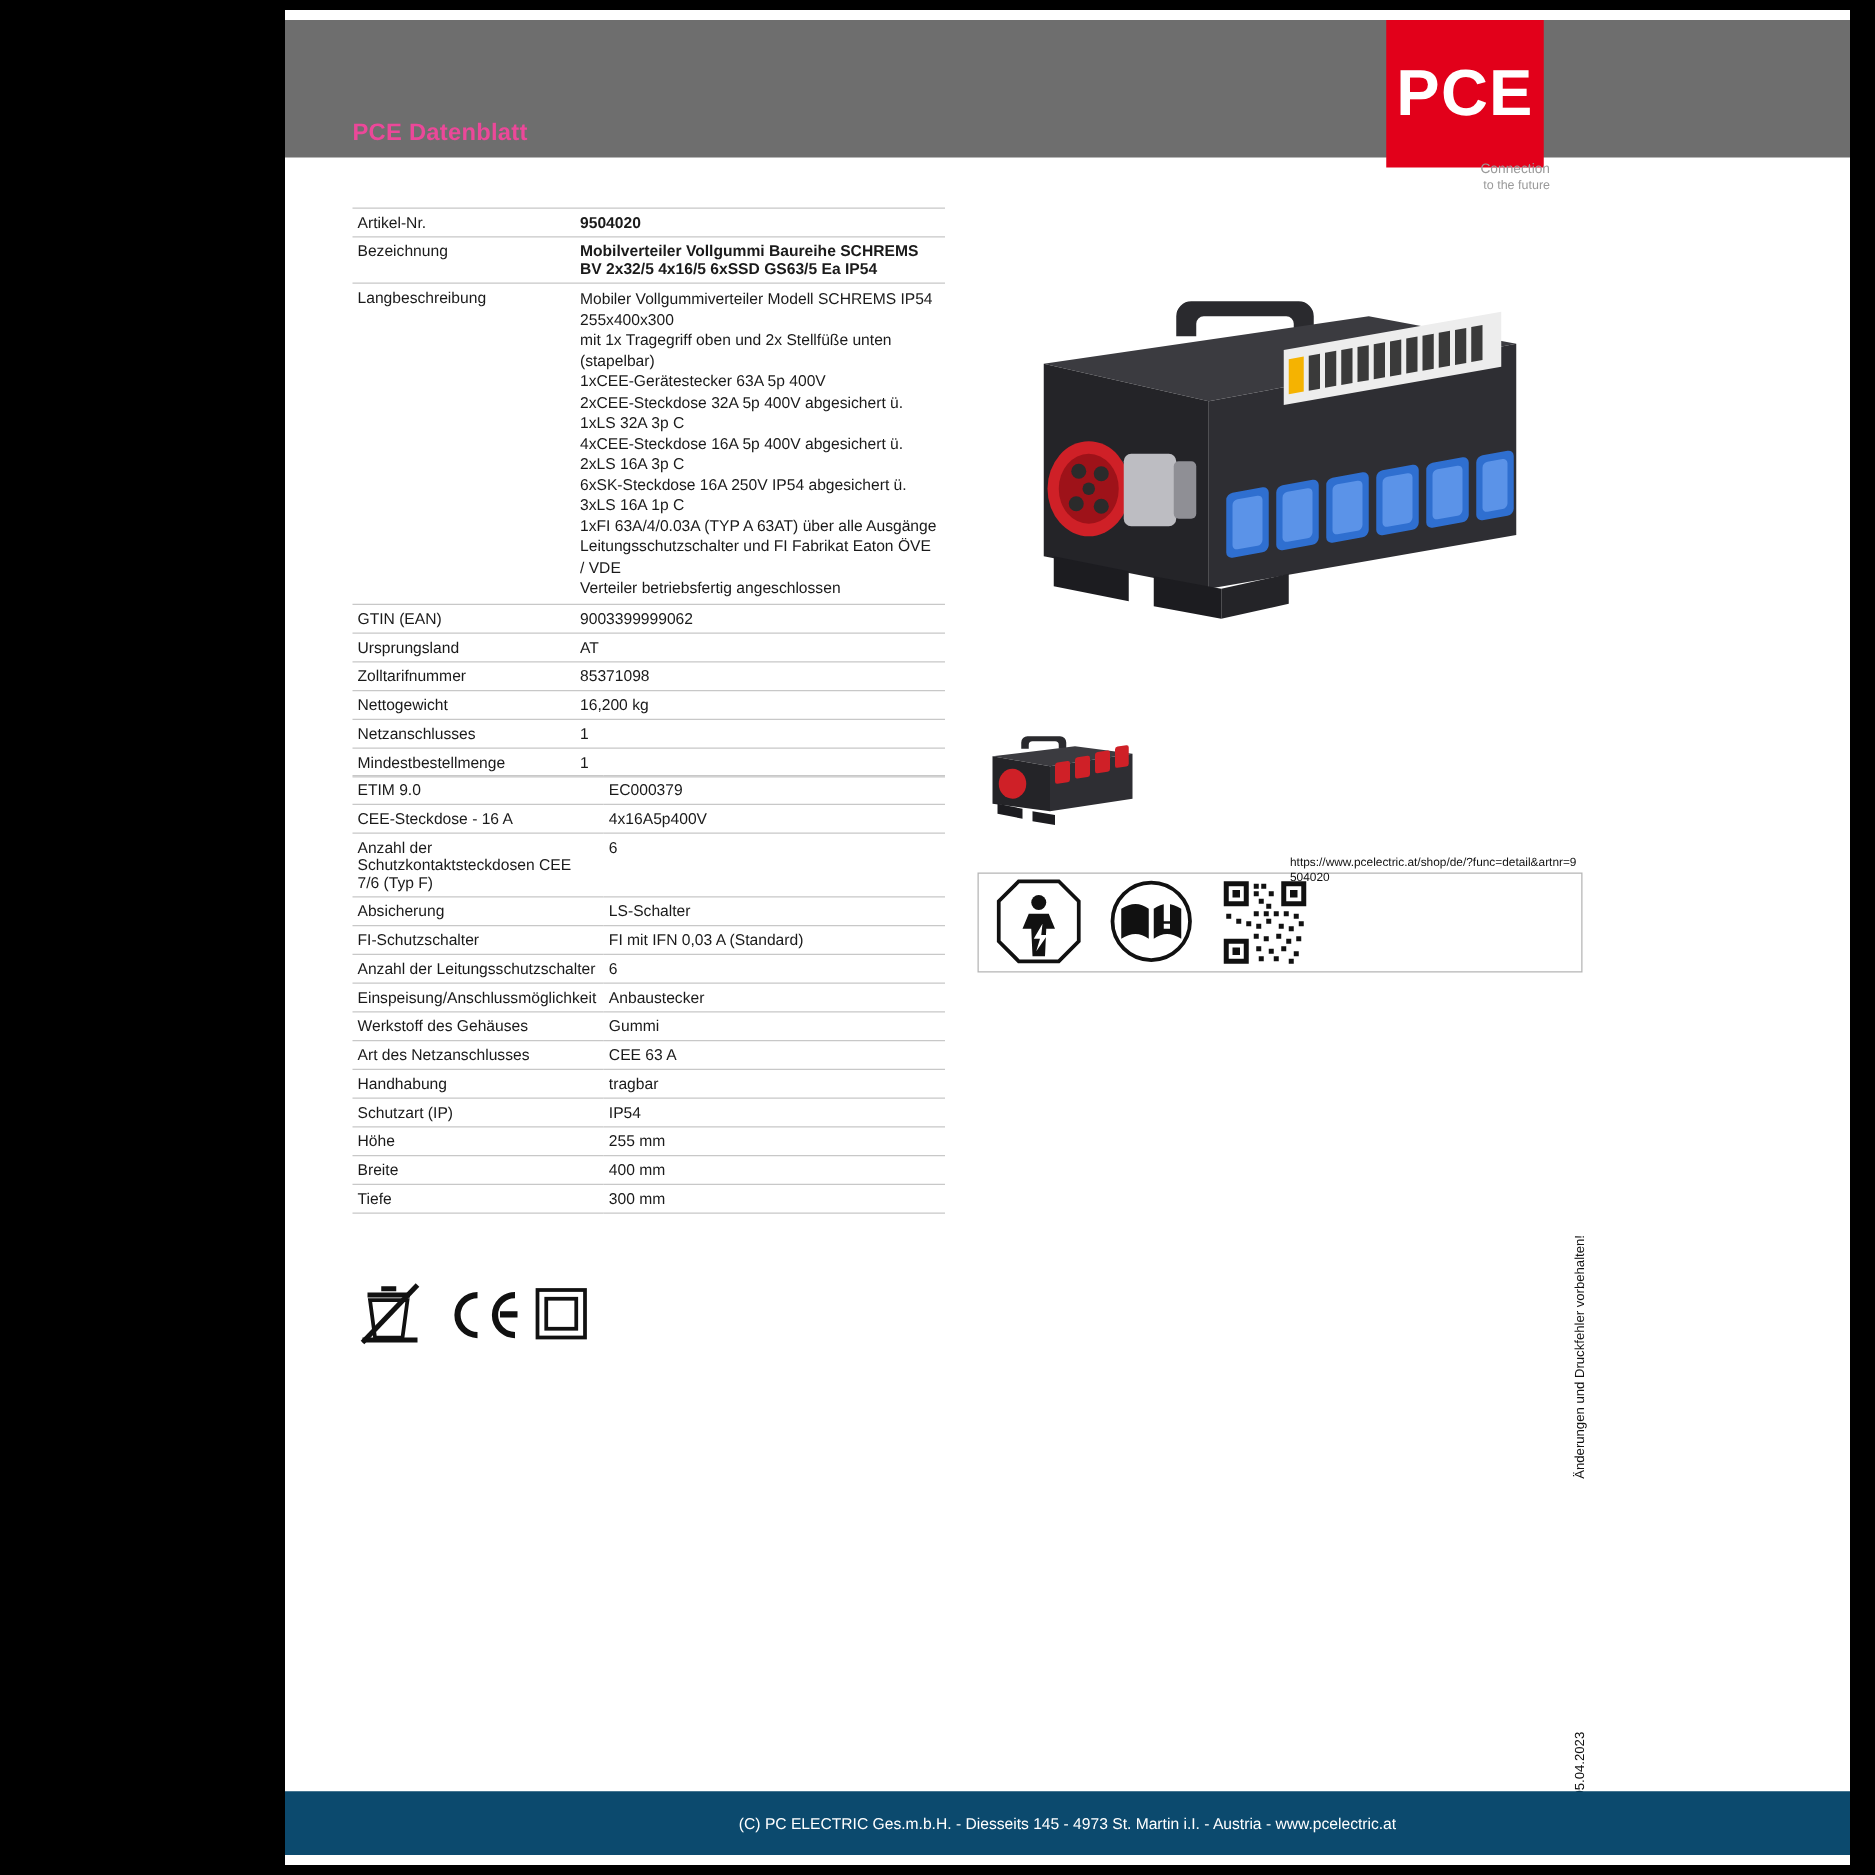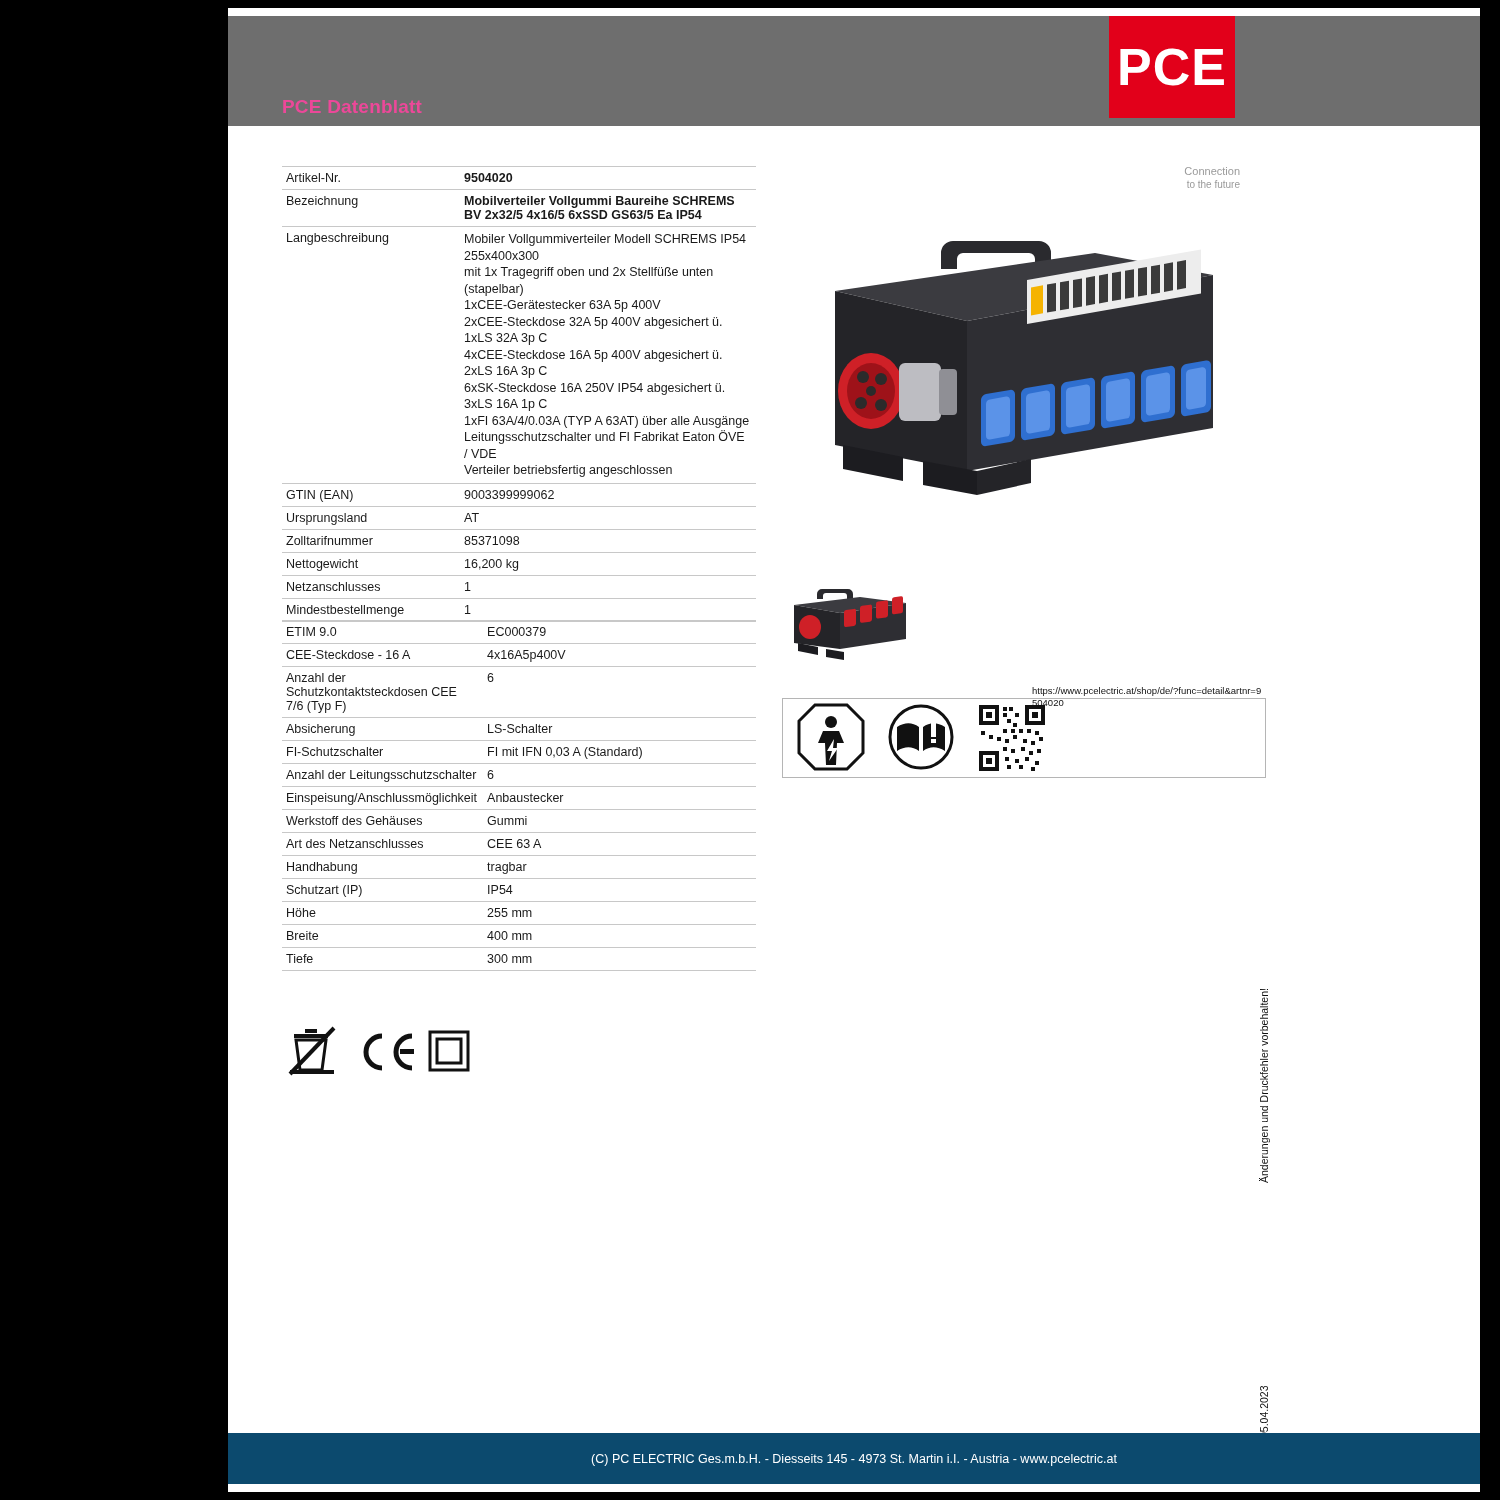--- a/index.html
+++ b/index.html
@@ -25,29 +25,29 @@
   .header-band {
     position:absolute; left:208px; top:8px; width:1252px; height:110px;
     background:#6e6e6e;
   }
   .header-title {
     position:absolute; left:262px; top:88px;
     font-size:19px; font-weight:bold; color:#ec4899;
     letter-spacing:0.2px;
   }
   .pce-logo {
-    position:absolute; left:1089px; top:8px; width:126px; height:102px;
+    position:absolute; left:1089px; top:8px; width:126px; height:118px;
     background:#e2001a;
     color:#fff; font-weight:bold; font-size:52px;
     display:flex; align-items:center; justify-content:center;
     letter-spacing:1px;
   }
   .pce-tagline {
     position:absolute; left:1060px; top:120px; width:160px;
-    text-align:right; color:#9a9a9a; font-size:11px; line-height:14px;margin-top:36px;
+    text-align:right; color:#9a9a9a; font-size:11px; line-height:14px;
   }
   .pce-tagline .l2 { font-size:10px; }
 
   
   .tbl { position:absolute; border-collapse:collapse; }
   .tbl td {
     vertical-align:top;
     font-size:12.5px;
     color:#1a1a1a;
     padding:4px 6px 4px 4px;

